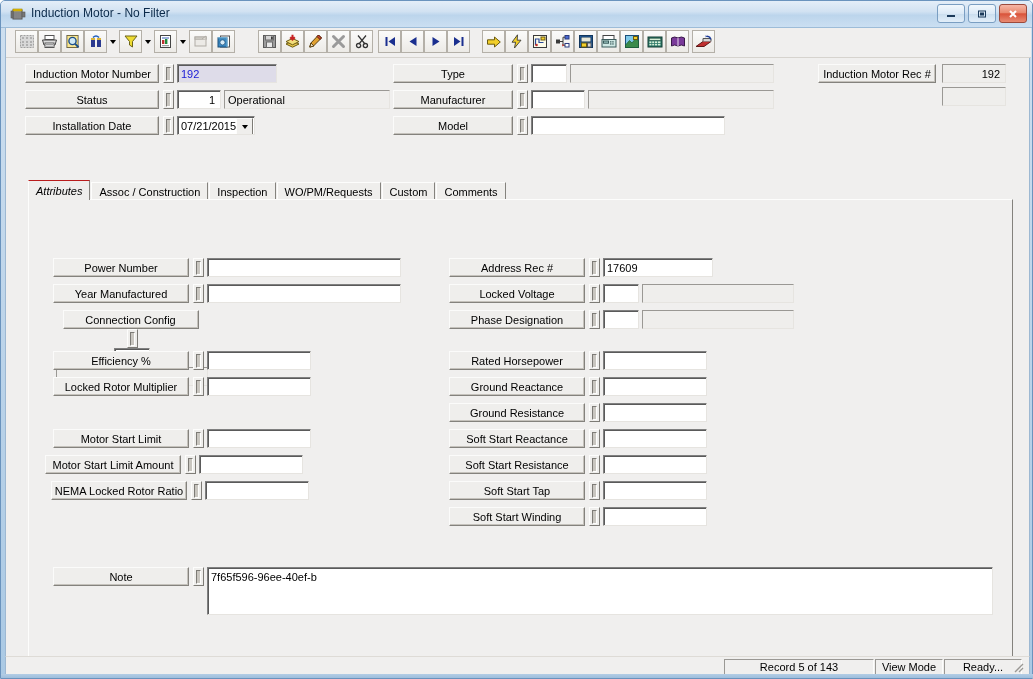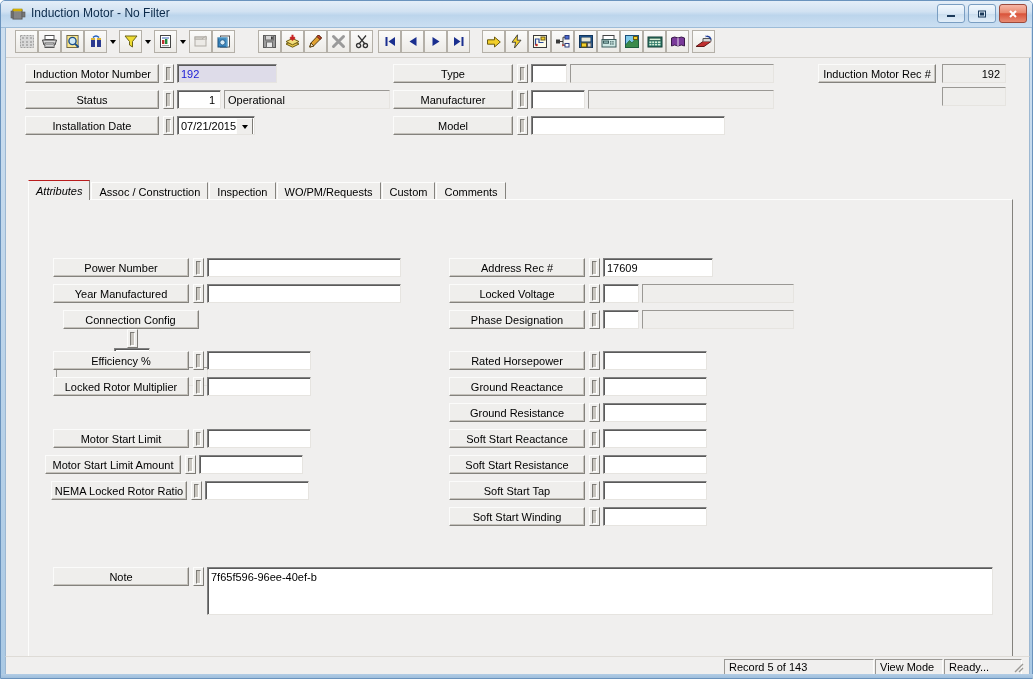--- a/index.html
+++ b/index.html
@@ -183,20 +183,21 @@
     border-right-color:#84827d;border-bottom-color:#84827d;
   }
 
   
   .statusbar{
     position:absolute;left:4px;top:655px;width:1025px;height:20px;
     background:#f0efee;
     box-sizing:border-box;
     border-left:1px solid #9db8d2;border-right:1px solid #9db8d2;
     border-top:1px solid #dedbd6;
+    text-align:center;
   }
   .sb-cell{
     position:absolute;top:2px;height:16px;box-sizing:border-box;
     border:1px solid #9a9894;
     border-right-color:#fdfdfc;border-bottom-color:#fdfdfc;
     background:#f0efee;
     font-size:11px;color:#000;
     padding:1px 4px 0 4px;white-space:nowrap;overflow:hidden;
     line-height:13px;
   }

